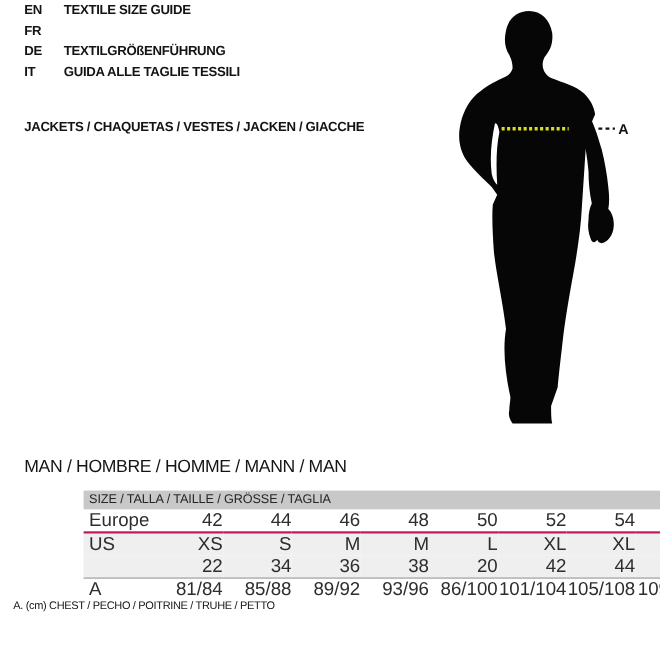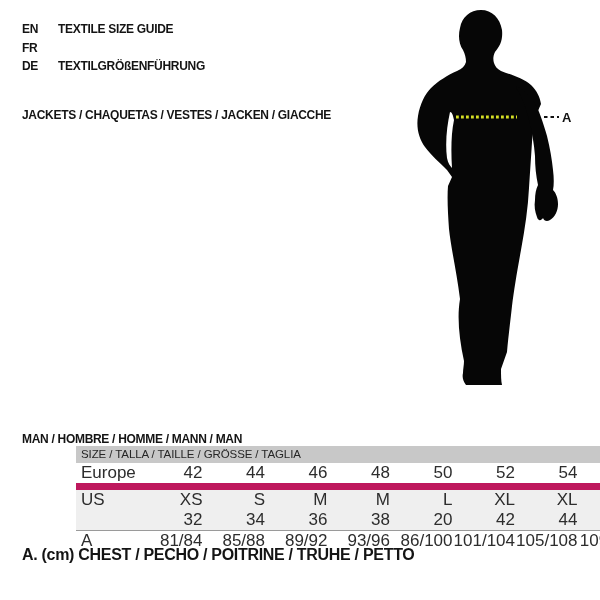--- a/index.html
+++ b/index.html
@@ -1,57 +1,61 @@
 <!DOCTYPE html>
 <html><head>
 <meta charset="utf-8">
 <style>
   html,body { margin:0; padding:0; background:#fff; }
   .page {
     position:relative; width:600px; height:600px; background:#ffffff;
     font-family:"Liberation Sans", sans-serif; color:#141414; overflow:hidden;
   }
   
-  .langs { position:absolute; left:22px; top:20px; }
+  .langs { position:absolute; left:22px; top:0; }
   .lang-row { display:flex; font-weight:bold; font-size:12px; line-height:18.6px; letter-spacing:-0.3px; }
   .lang-row .code { width:36px; }
   
   .cats { position:absolute; left:22px; top:106px; font-weight:bold; font-size:12px; line-height:18.5px; letter-spacing:-0.3px; }
   
   .figure { position:absolute; left:413px; top:0px; }
   .figure text { font-family:"Liberation Sans", sans-serif; font-weight:bold; font-size:13px; fill:#111; }
   
-  .section-title { position:absolute; left:22px; top:416px; font-weight:bold; font-size:12px; letter-spacing:-0.3px;margin-top:16px; }
+  .section-title { position:absolute; left:22px; top:416px; font-weight:normal; font-size:16px; letter-spacing:-0.3px; }
   
   .table-wrap { position:absolute; left:28px; top:446px; width:564px;margin-left:48px; }
   .thead { height:17px; line-height:17px; padding-left:5px; font-size:11.5px; color:#262626; letter-spacing:-0.1px; }
   table.sizes { width:100%; border-collapse:collapse; table-layout:fixed; font-size:17px; color:#2d2d2d; }
   table.sizes td { text-align:right; height:18px; padding:0; font-weight:400; }
   table.sizes td.lbl { text-align:left; padding-left:5px; }
-  table.sizes tr.row-us td { border-top:7px solid #be185d; }
+  table.sizes tr.row-us td { border-top:2px solid #be185d; }
   table.sizes tr.row-a td { border-top:1px solid #9a9a9a; }
   
-  .footnote { position:absolute; left:22px; top:546px; font-weight:bold; font-size:16px; letter-spacing:-0.3px; }
+  .footnote { position:absolute; left:12px; top:546px; font-weight:normal; font-size:10px; letter-spacing:-0.3px; }
 </style>
 </head>
 <body>
 
 <div class="page">
 
   <div class="langs">
     <div class="lang-row">
       <span class="code">EN</span>
       <span class="name">TEXTILE SIZE GUIDE</span>
     </div>
     <div class="lang-row">
       <span class="code">FR</span>
     </div>
     <div class="lang-row">
       <span class="code">DE</span>
       <span class="name">TEXTILGRÖßENFÜHRUNG</span>
+    </div>
+    <div class="lang-row">
+      <span class="code">IT</span>
+      <span class="name">GUIDA ALLE TAGLIE TESSILI</span>
     </div>
   </div>
 
   <div class="cats">
     <div>JACKETS / CHAQUETAS / VESTES / JACKEN / GIACCHE</div>
   </div>
 
   <svg class="figure" width="170" height="395" viewBox="413 0 170 395" xmlns="http://www.w3.org/2000/svg">
     <path fill-rule="evenodd" d="M481,10 C492,10 500,18 502,30 C503,40 500,46 495,52 C493,56 493,60 494,63
              C495,66 497,69 501,71 C511,75 523,78 531,85 C537,91 540,97 541,104
@@ -111,21 +115,21 @@
         <td>S</td>
         <td>M</td>
         <td>M</td>
         <td>L</td>
         <td>XL</td>
         <td>XL</td>
         <td>XXL</td>
       </tr>
       <tr class="row-numeric" style="background-color: rgb(239, 239, 239);">
         <td class="lbl"></td>
-        <td>32</td>
+        <td>22</td>
         <td>34</td>
         <td>36</td>
         <td>38</td>
         <td>20</td>
         <td>42</td>
         <td>44</td>
         <td>46</td>
       </tr>
       <tr class="row-a">
         <td class="lbl">A</td>

